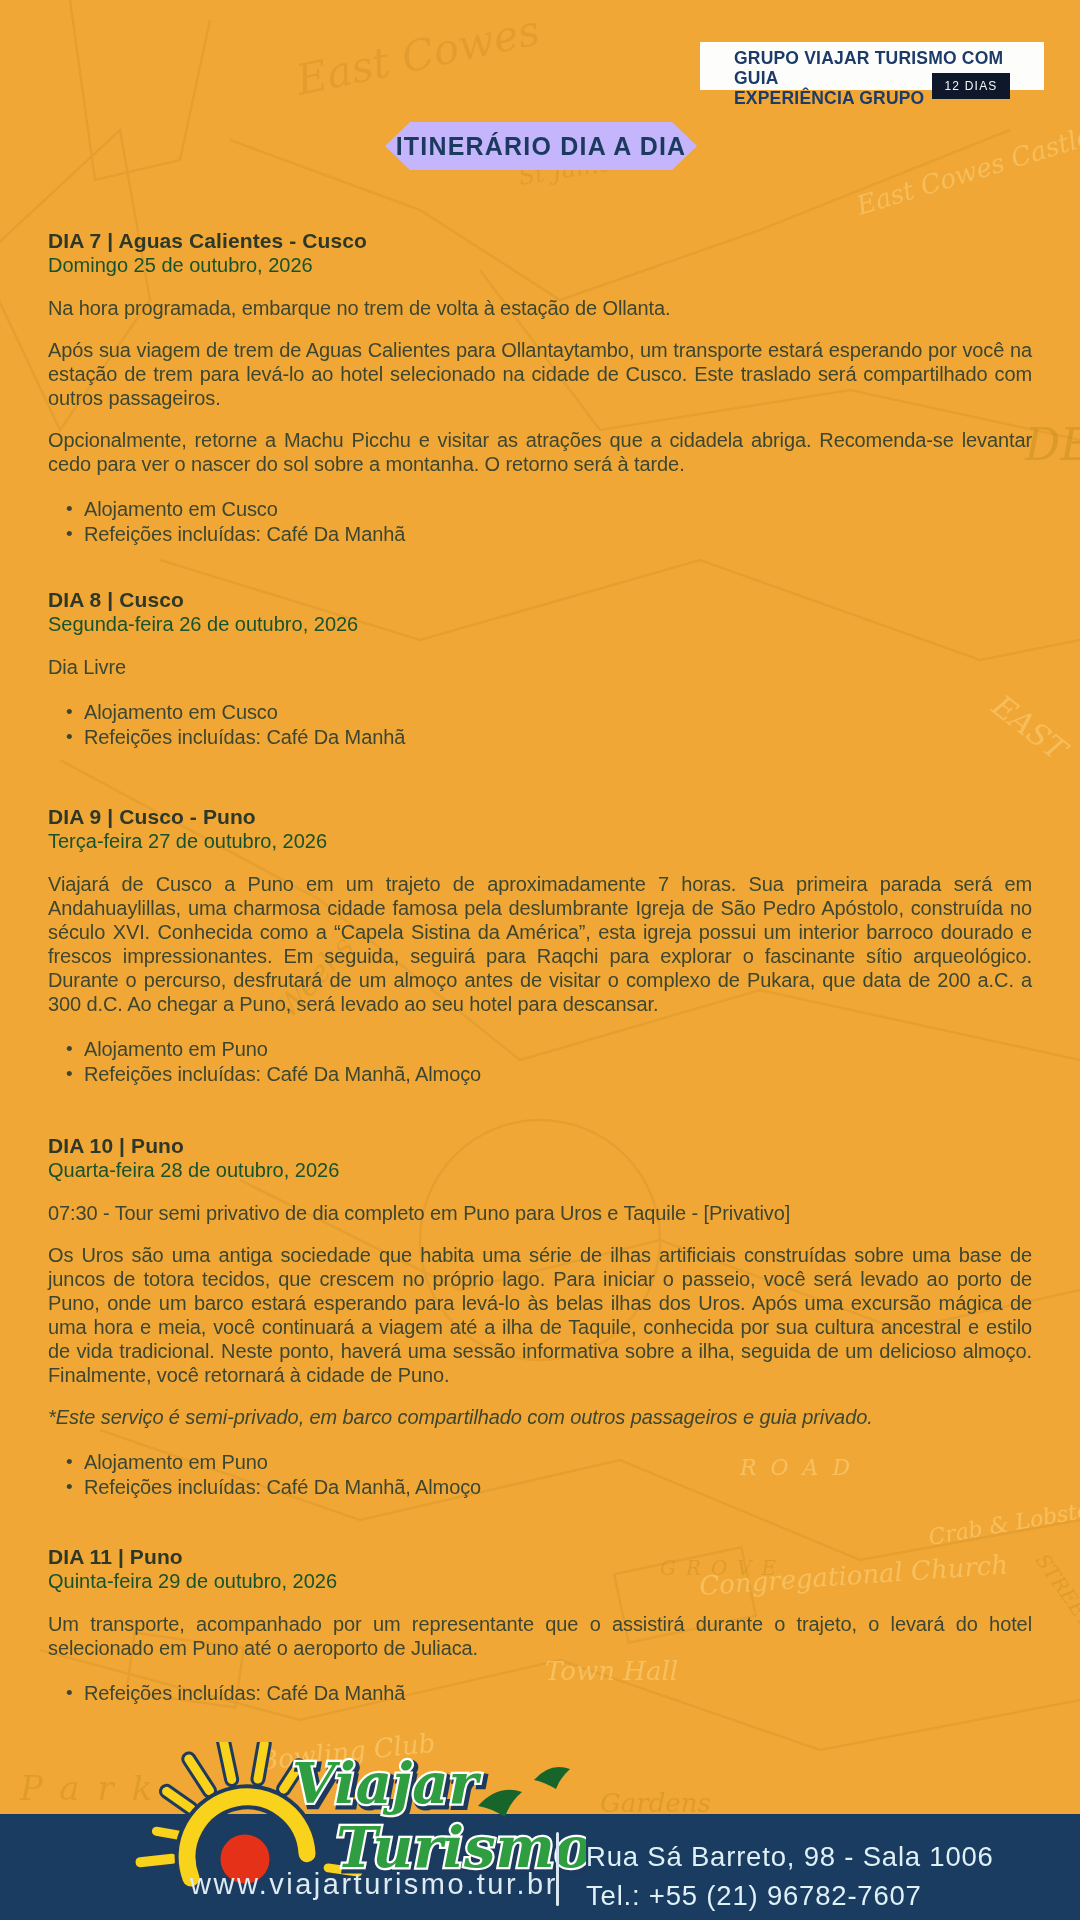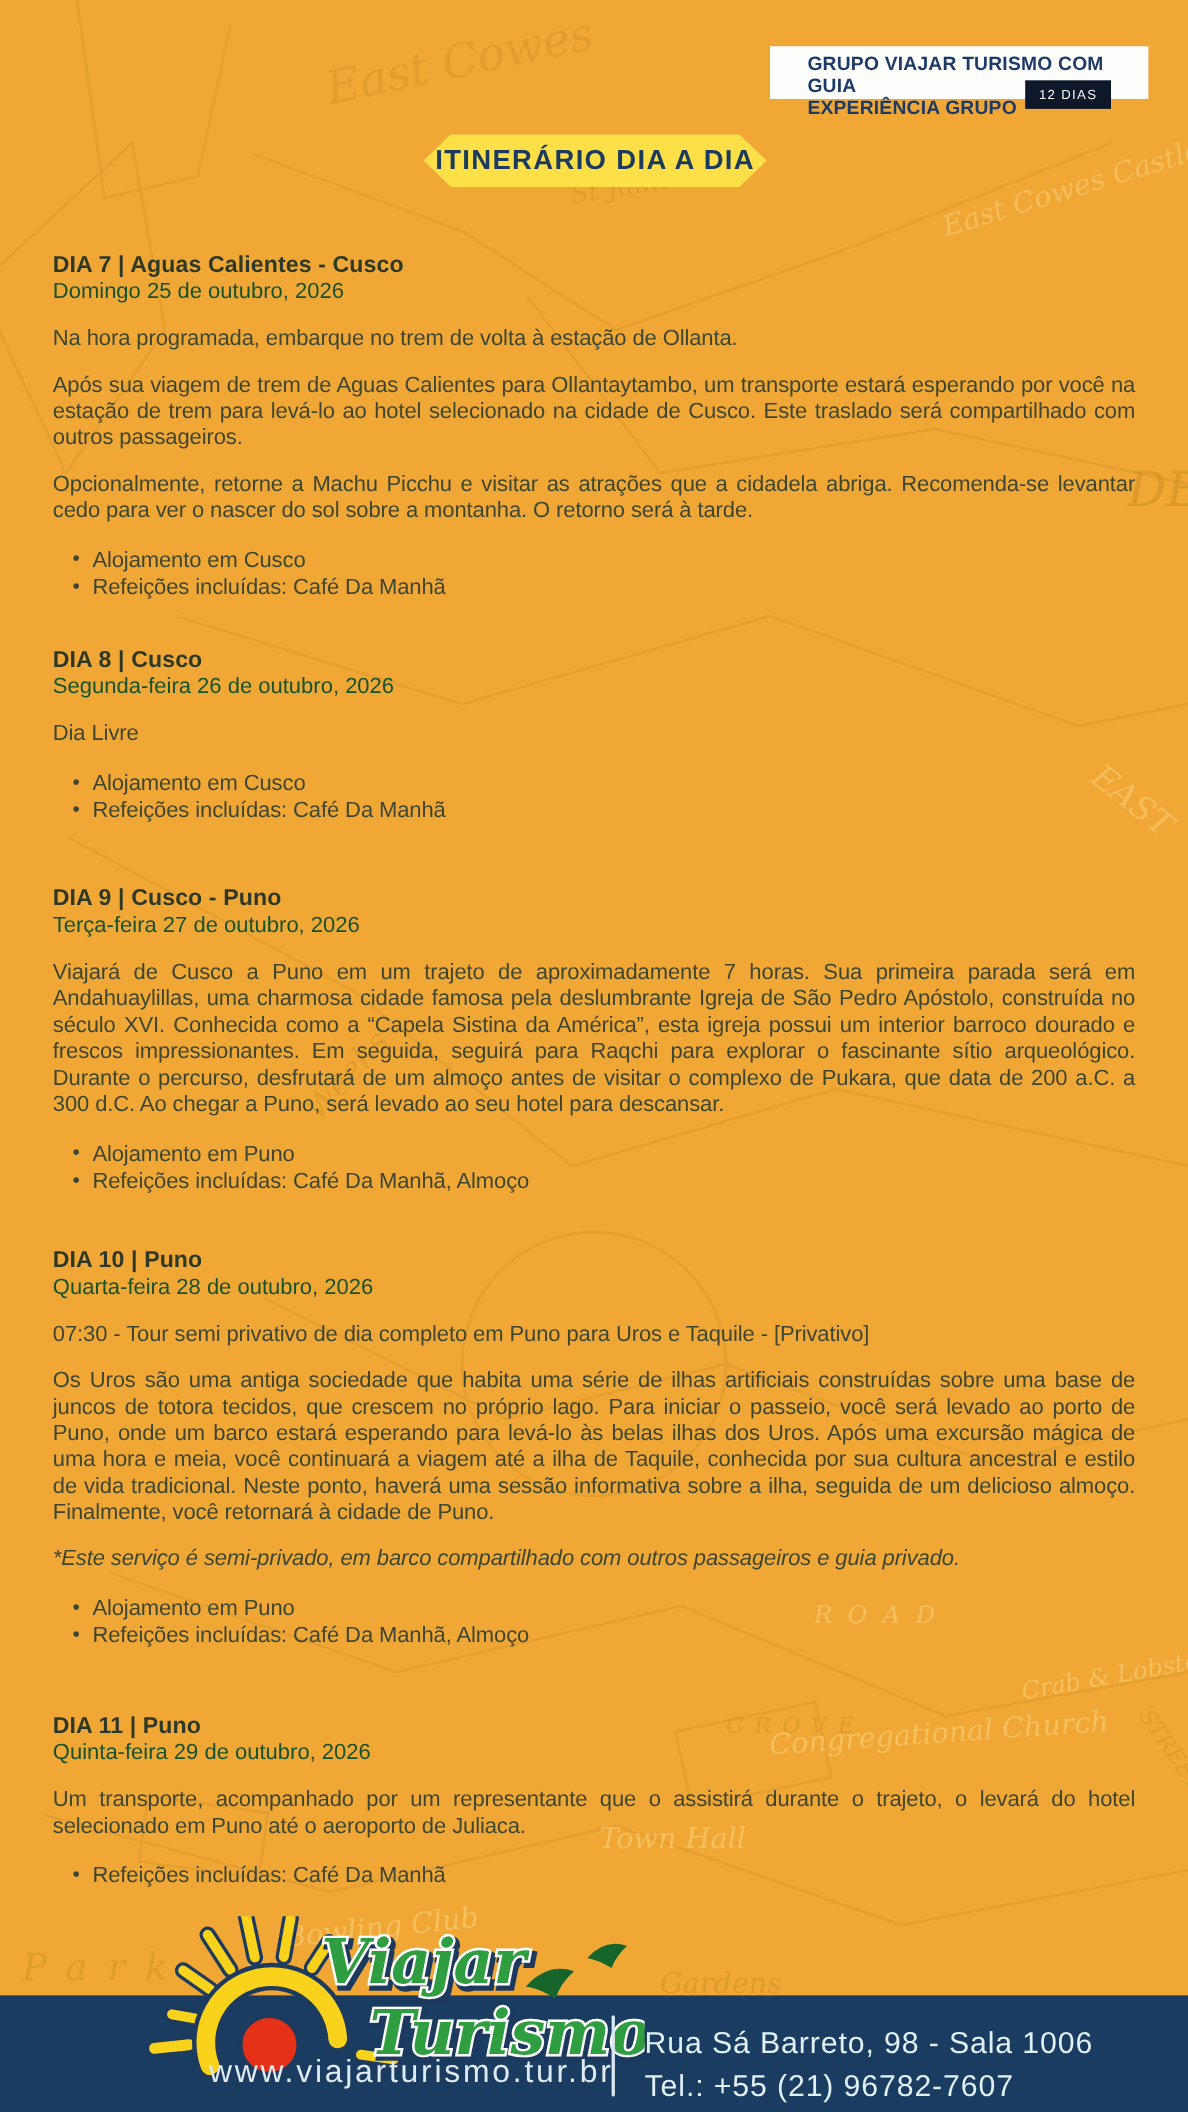--- a/index.html
+++ b/index.html
@@ -13,30 +13,30 @@
   .day h2{font-size:21px;font-weight:bold;color:#2E3827;margin:0;line-height:25px;letter-spacing:.1px;}
   .day .date{font-size:20px;line-height:25px;margin:0;color:#14532d;}
   .day p.body{font-size:20px;line-height:24px;margin:18px 0 0 0;text-align:justify;letter-spacing:-.1px;}
   .day p.note{font-size:20px;line-height:24px;margin:18px 0 0 0;font-style:italic;letter-spacing:-.1px;}
   .day ul{margin:21px 0 0 18px;padding:0;list-style:none;}
   .day li{font-size:20px;line-height:25px;position:relative;padding-left:18px;letter-spacing:-.1px;}
   .day li::before{content:"•";position:absolute;left:0;top:-1px;font-size:19px;}
   .mt-d8{margin-top:40px;}
   .mt-d9{margin-top:54px;}
   .mt-d10{margin-top:46px;}
-  .mt-d11{margin-top:56px;}
+  .mt-d11{margin-top:44px;}
 
   .badge{position:absolute;left:700px;top:42px;width:344px;height:48px;background:#FDFDFB;}
   .badge-text{padding:6px 0 0 34px;color:#1D3B68;font-weight:bold;font-size:17.5px;line-height:20px;letter-spacing:.2px;}
   .days-tag{
     position:absolute;left:932px;top:73px;width:78px;height:26px;background:#0f172a;
     color:#F5F7F8;font-size:12px;letter-spacing:1.2px;display:flex;align-items:center;justify-content:center;
   }
   .ribbon{
-    position:absolute;left:385px;top:122px;width:312px;height:48px;background:#fde047;
+    position:absolute;left:385px;top:122px;width:312px;height:48px;background:#c4b5fd;
     clip-path:polygon(0% 50%,8% 0%,92% 0%,100% 50%,92% 100%,8% 100%);
     display:flex;align-items:center;justify-content:center;
     filter:drop-shadow(0 2px 2px rgba(120,70,0,.25));
   }
   .ribbon span{color:#1B3A5E;font-weight:bold;font-size:25px;letter-spacing:1.2px;}
 
   .footer-bar{position:absolute;left:0;top:1814px;width:1080px;height:106px;background:#1A3C60;}
   .logo-svg{position:absolute;left:126px;top:1742px;z-index:3;}
   .website{
     position:absolute;left:190px;top:1868px;z-index:3;

